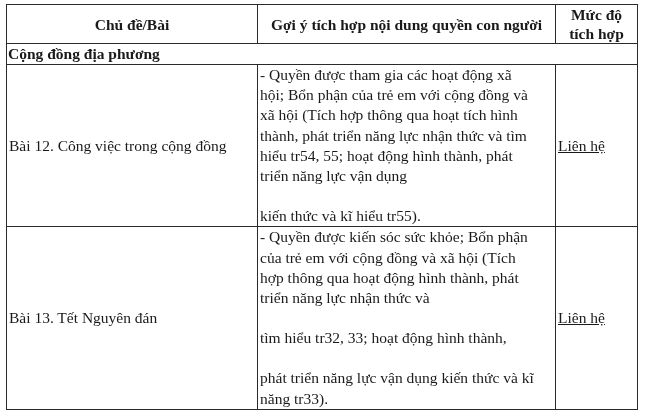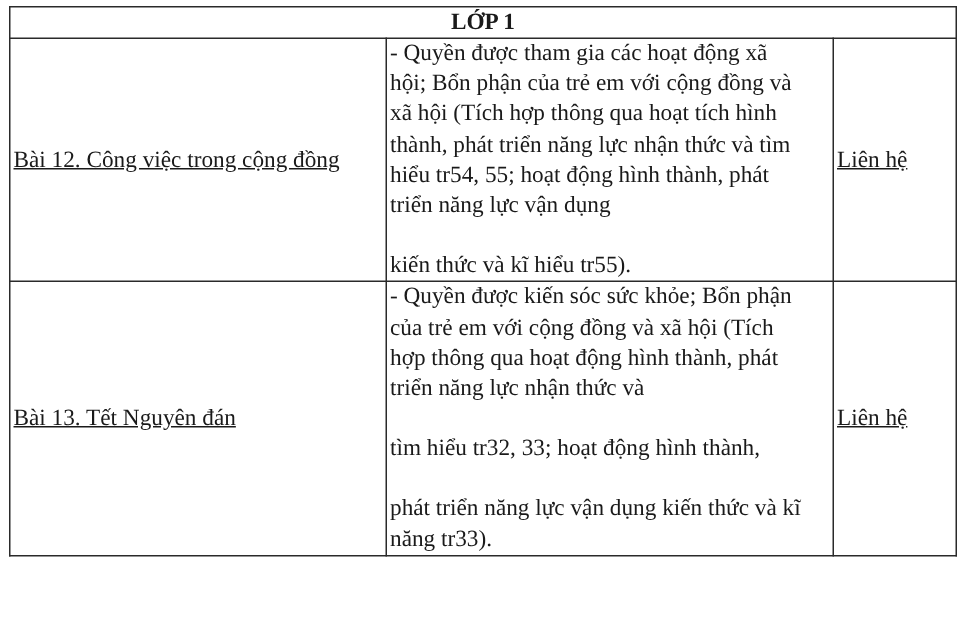--- a/index.html
+++ b/index.html
@@ -10,35 +10,43 @@
   table.doc td, table.doc th { border: 1.3px solid #2a2a2a; padding: 0 2px; vertical-align: middle; }
   col.c1 { width: 251px; } col.c2 { width: 298px; } col.c3 { width: 82px; }
   th { font-weight: bold; text-align: center; line-height: 19px; }
   tr.hdr th { height: 38px; }
   tr.grade td { height: 20px; text-align: center; font-weight: bold; }
   tr.section td { height: 20px; font-weight: bold; text-align: left; padding-left: 1px; }
   tr.row1 td { height: 151px; }
   tr.row2 td { height: 168px; }
   td.content { line-height: 20.2px; padding: 0 3px 0 1px; }
   td.content .gap { display: block; height: 20px; }
-  td.lesson { padding-left: 1px; text-decoration: underline; }
+  td.lesson { padding-left: 1px; }
   td.level { padding-left: 1px; text-decoration: underline; }
 </style>
 </head>
 <body>
 
 <table class="doc">
   <colgroup>
       <col class="c1">
       <col class="c2">
       <col class="c3">
     </colgroup>
   <tbody>
-  <tr class="grade">
-    <td colspan="3">LỚP 1</td>
+      <tr class="hdr">
+    <th>Chủ đề/Bài</th>
+    <th>Gợi ý tích hợp nội dung quyền con người</th>
+    <th>
+      <span>Mức độ</span><br>
+      <span>tích hợp</span>
+    </th>
+  </tr>
+  <tr class="section">
+    <td colspan="3">Cộng đồng địa phương</td>
   </tr>
   <tr class="row1">
     <td class="lesson">Bài 12. Công việc trong cộng đồng</td>
     <td class="content">
       <span>- Quyền được tham gia các hoạt động xã</span><br>
       <span>hội; Bổn phận của trẻ em với cộng đồng và</span><br>
       <span>xã hội (Tích hợp thông qua hoạt tích hình</span><br>
       <span>thành, phát triển năng lực nhận thức và tìm</span><br>
       <span>hiểu tr54, 55; hoạt động hình thành, phát</span><br>
       <span>triển năng lực vận dụng</span>

